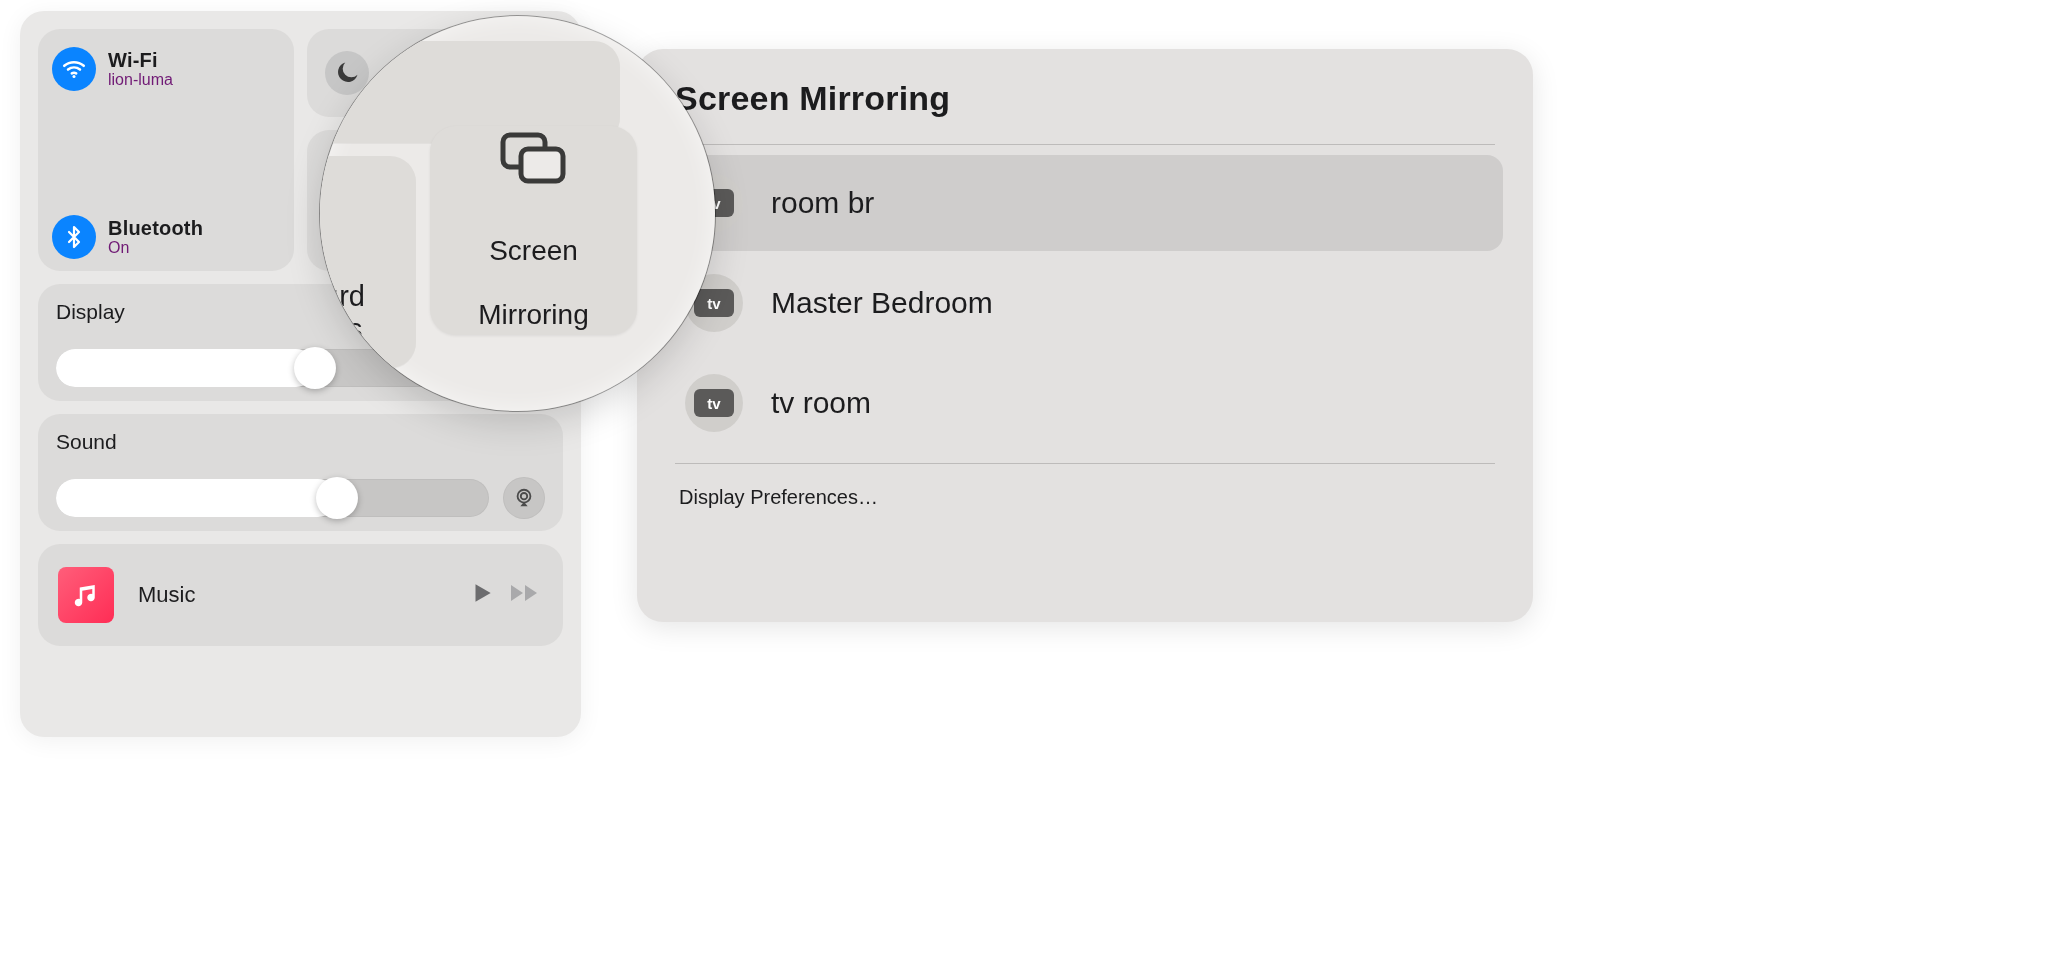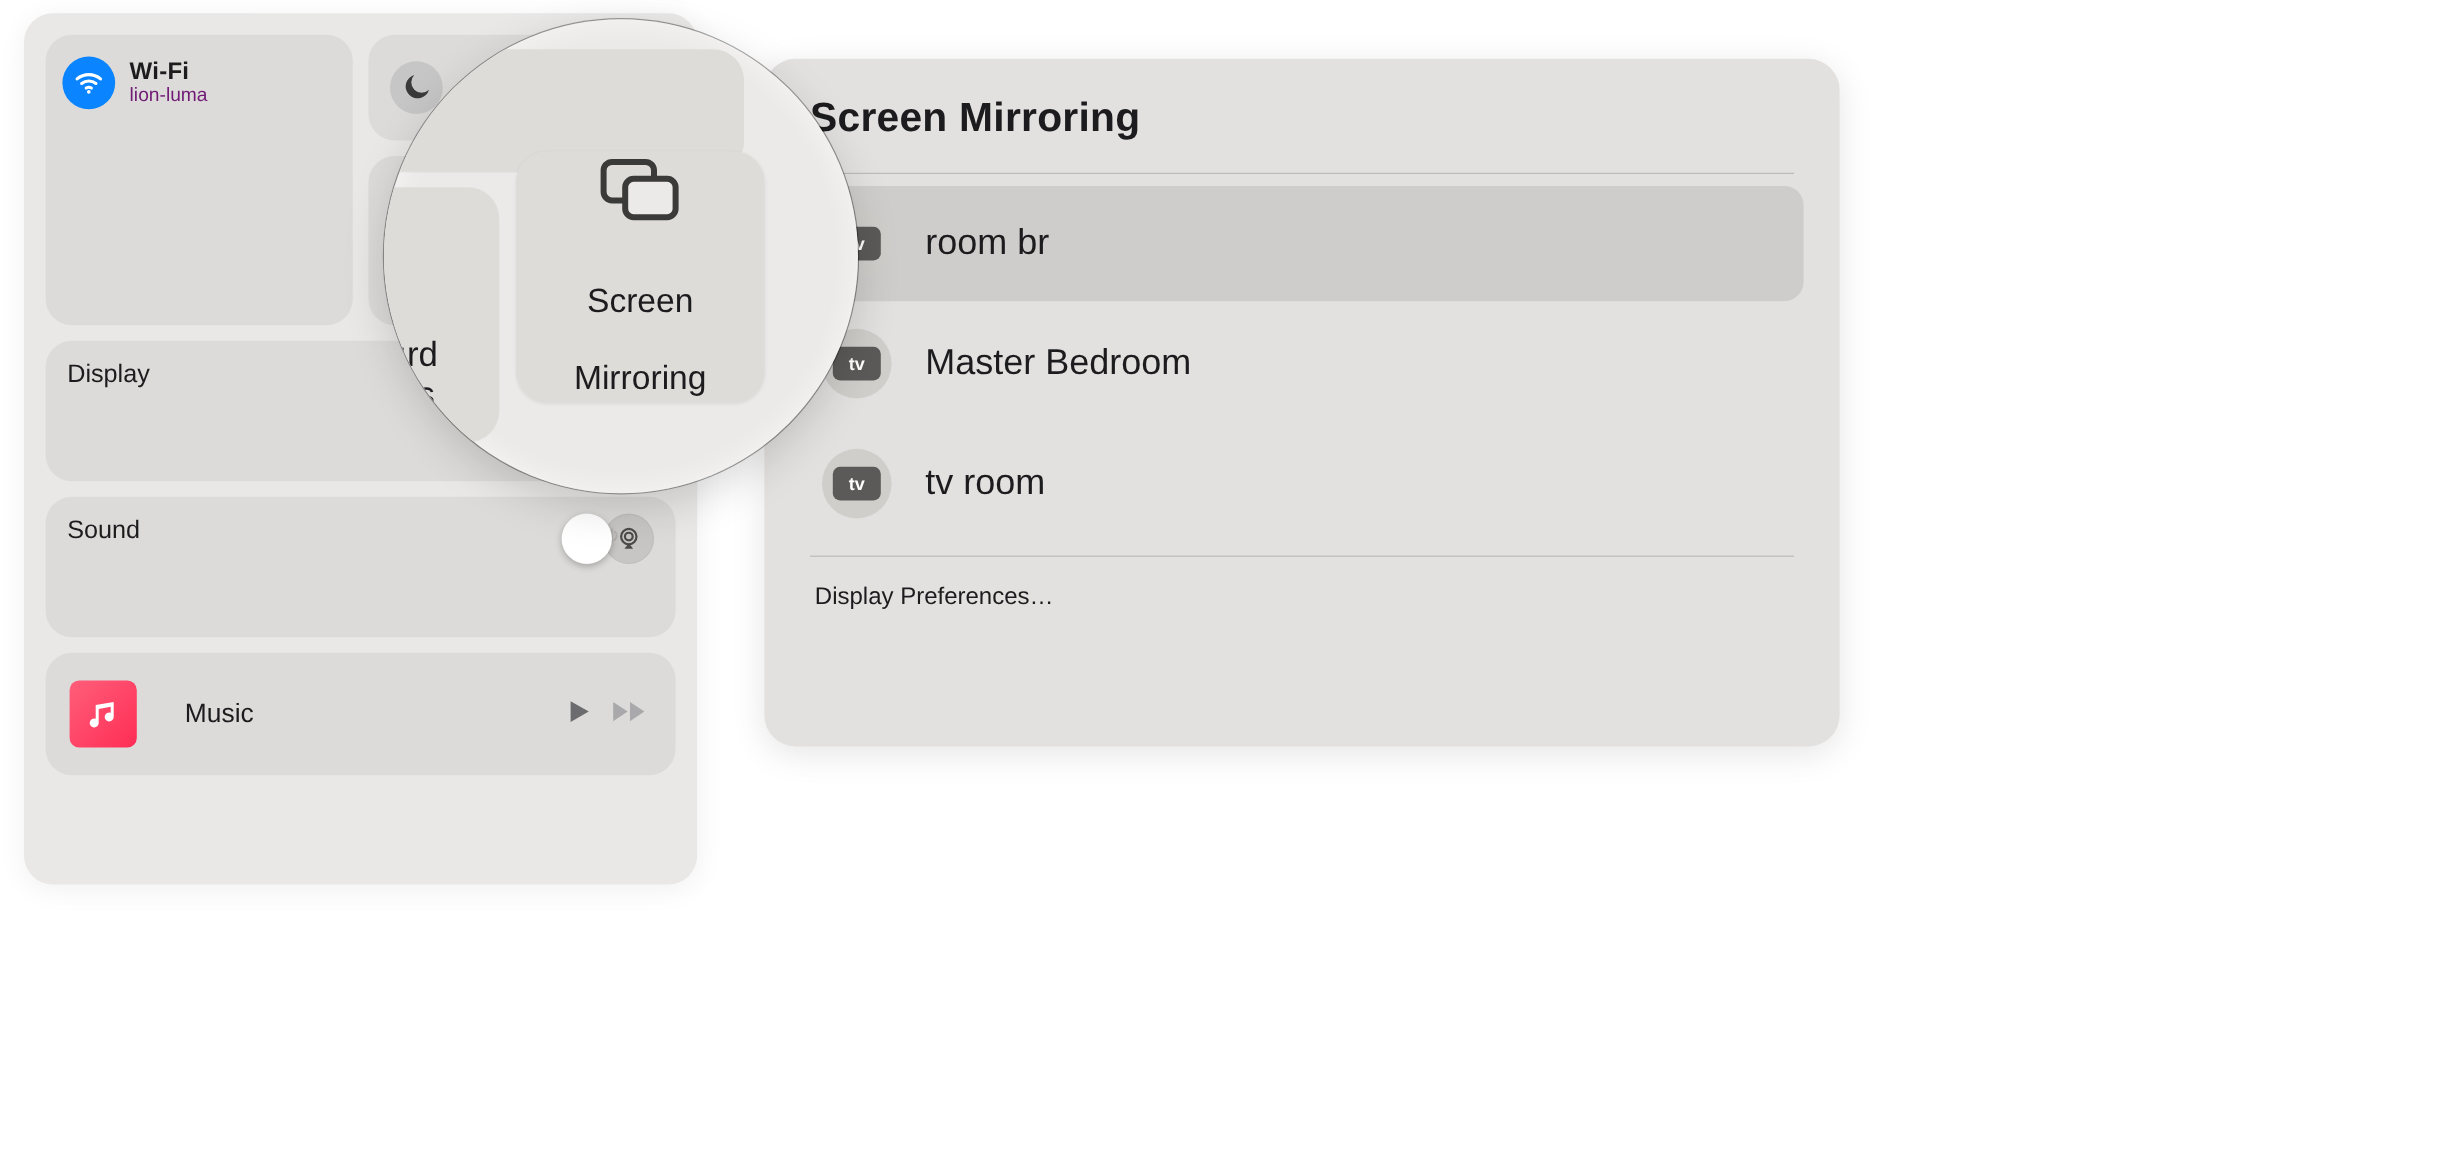--- a/index.html
+++ b/index.html
@@ -38,21 +38,21 @@
   .cc-col2 { flex: 1; display:flex; flex-direction:column; gap:13px;}
   .tile-dnd   { height: 88px; display:flex; align-items:center; padding-left:18px; gap:18px;}
   .dnd-icon   { width:44px;height:44px;border-radius:50%;background:#c6c6c6;display:flex;align-items:center;justify-content:center;}
   .dnd-label  { font-size:24px; font-weight:600; color:#444; opacity:.25;} 
 
   .tile-kbmir-row { flex:1; display:flex; gap:13px;}
   .tile-kb , .tile-mir { flex:1; display:flex; flex-direction:column; align-items:center; justify-content:center; text-align:center; font-size:20px; line-height:22px; font-weight:500;}
   .tile-kb span.frag { font-size:24px; letter-spacing:1px;}
 
   
-  .tile-slider { margin-top:13px; height:117px; padding: 16px 18px 14px 18px; display:flex; justify-content:space-between;}
+  .tile-slider { margin-top:13px; height:117px; padding: 16px 18px 14px 18px; display:flex; flex-direction:column; justify-content:space-between;}
   .slider-label{ font-size:21px; font-weight:500;}
   .slider-wrap { position:relative; height:38px; display:flex; align-items:center; gap:14px;}
   .slider-track{
     position:relative; height:38px; border-radius:19px;
     background:#c7c6c5; box-shadow: inset 0 0 0 1px rgba(0,0,0,.04);
     display:flex; align-items:center;
   }
   .slider-fill {
     position:absolute; left:0; top:0; bottom:0; border-radius:19px;
     background:#ffffff;
@@ -63,21 +63,21 @@
     box-shadow:0 2px 6px rgba(0,0,0,.25);
   }
   .slider-icon { position:absolute; left:10px; top:50%; transform:translateY(-50%); color:#b5b3b1; font-size:17px;}
   .airplay-btn{
     width:42px;height:42px;border-radius:50%;background:#c7c6c5;
     display:flex;align-items:center;justify-content:center;flex:0 0 42px;
     box-shadow: inset 0 0 0 1px rgba(0,0,0,.04);
   }
 
   
-  .tile-music { margin-top:13px; height:102px; display:flex; align-items:center; padding:0 20px; gap:40px;}
+  .tile-music { margin-top:13px; height:102px; display:flex; align-items:center; padding:0 20px; gap:24px;}
   .music-art  { width:56px;height:56px;border-radius:8px;background:linear-gradient(135deg,#ff5e7a,#ff2d55);display:flex;align-items:center;justify-content:center;}
   .music-label{ font-size:22px; font-weight:500; flex:1;}
   .music-ctrls{ display:flex; align-items:center; gap:14px; color:#6c6c6e;}
 
   
   .mag {
     position:absolute;
     left:320px; top:16px;
     width:395px; height:395px;
     border-radius:50%;
@@ -145,20 +145,31 @@
               <path d="M10 16a4 4 0 0 1 4 0"></path>
               <circle cx="12" cy="19" r="1.4" fill="#fff" stroke="none"></circle>
             </svg>
         </div>
         <div class="conn-text">
           <span class="conn-title">Wi-Fi</span>
           <span class="conn-sub">lion-luma</span>
         </div>
       </div>
 
+      <div class="conn-item">
+        <div class="conn-icon blue-bg">
+          <svg width="24" height="24" viewBox="0 0 24 24" fill="none" stroke="#fff" stroke-width="2.2" stroke-linejoin="round" stroke-linecap="round">
+              <path d="M7 7l10 10-5 5V2l5 5L7 17"></path>
+            </svg>
+        </div>
+        <div class="conn-text">
+          <span class="conn-title">Bluetooth</span>
+          <span class="conn-sub">On</span>
+        </div>
+      </div>
 
     </div>
 
     <div class="cc-col2">
       <div class="tile tile-dnd">
         <div class="dnd-icon">
           <svg width="28" height="28" viewBox="0 0 24 24" fill="#3a3a3a">
               <path d="M21 13.5A8.5 8.5 0 1 1 10.5 3a6.5 6.5 0 0 0 10.5 10.5z"></path>
             </svg>
         </div>

